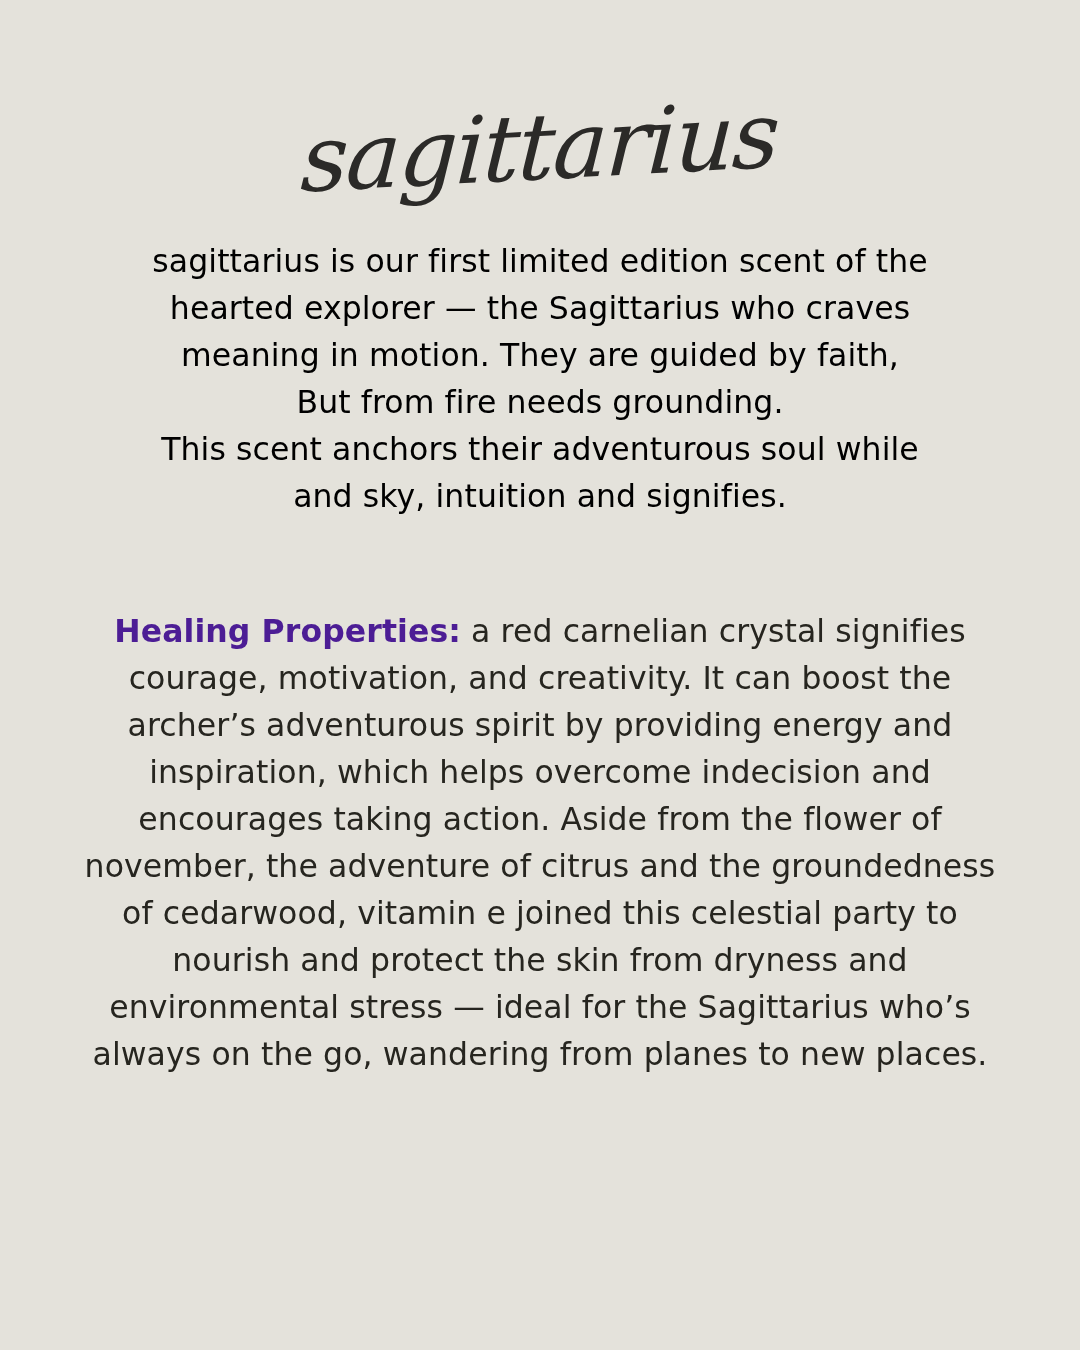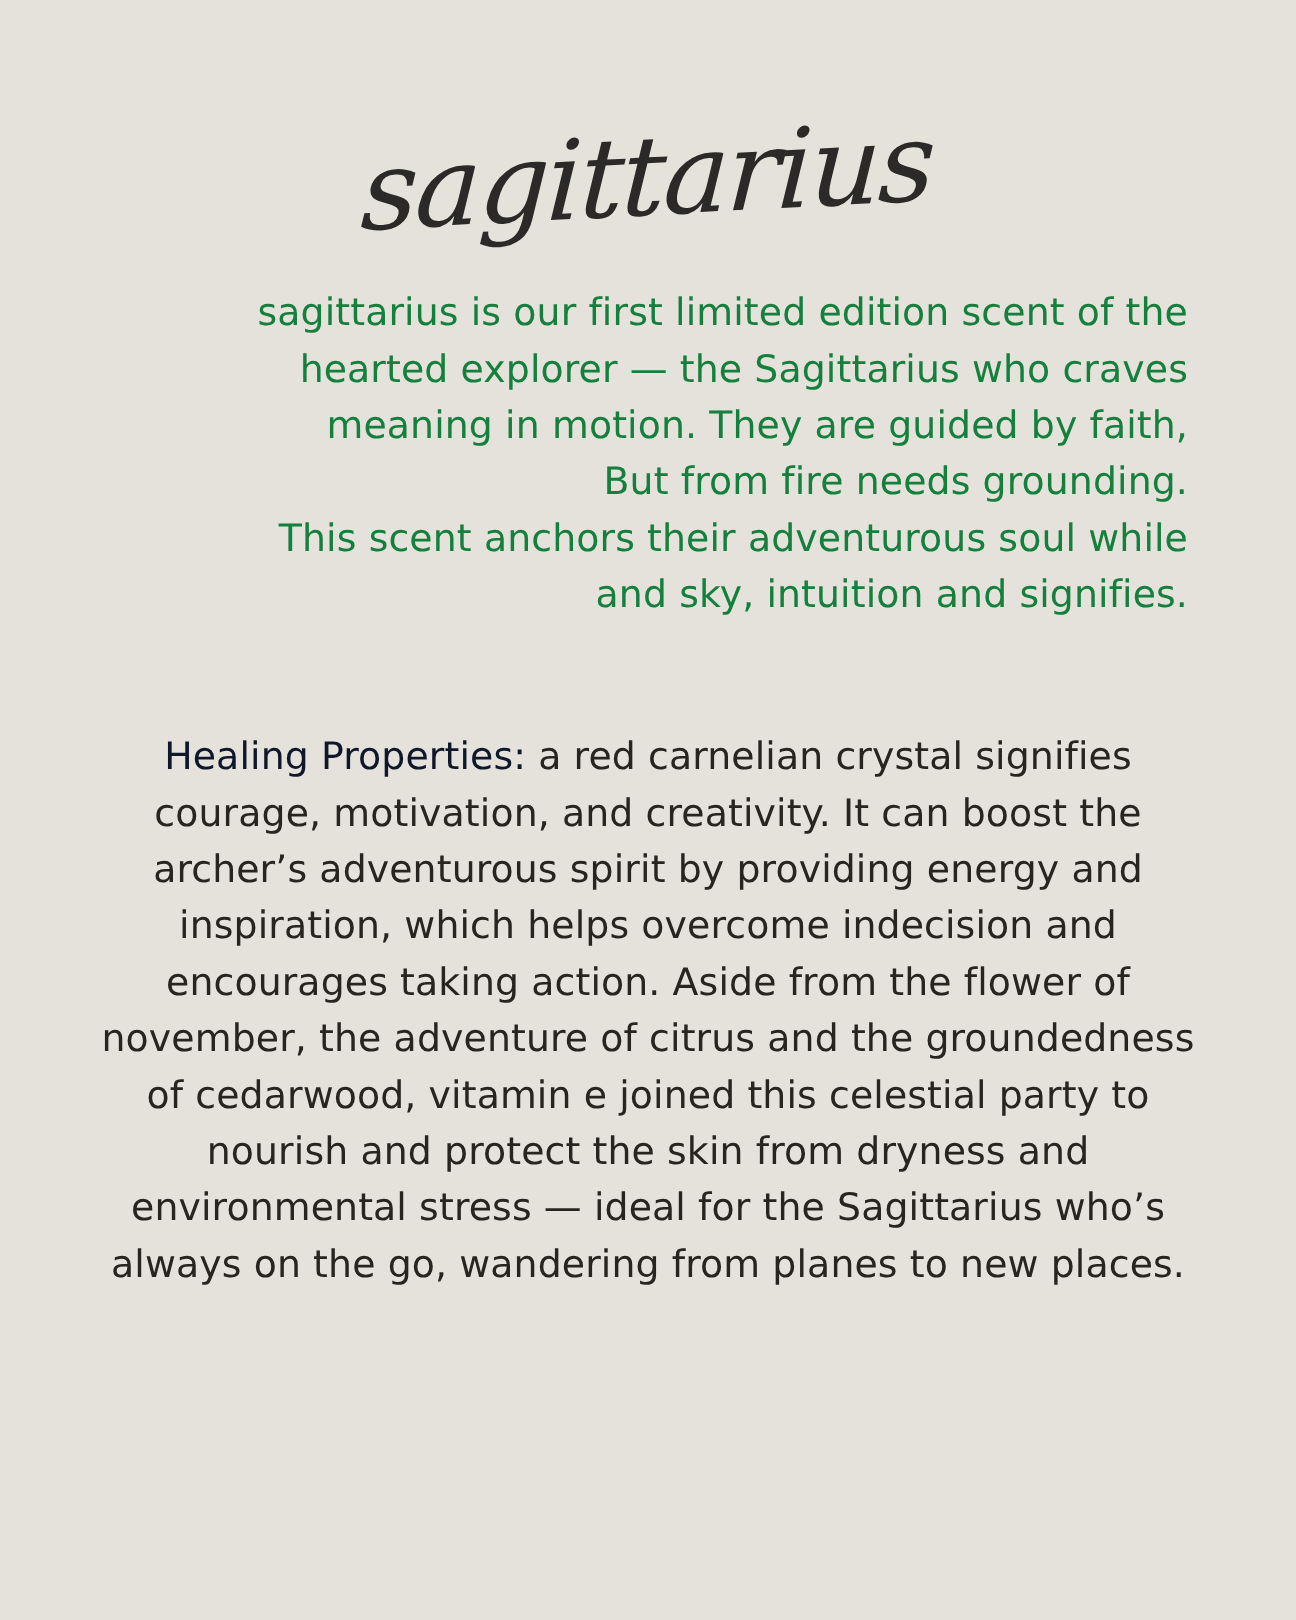--- a/index.html
+++ b/index.html
@@ -40,22 +40,22 @@
     line-height: 1;
     color: #2b2a28;
     letter-spacing: -2px;
     transform: rotate(-3deg) skewX(-6deg);
     white-space: nowrap;
   }
 
   
   .body-block {
     width: 900px;
-    text-align: right;
-    color: #15803d;
+    text-align: center;
+    color: #000000;
   }
   .intro {
     font-size: 31.5px;
     line-height: 47px;
     letter-spacing: 0.1px;
     font-weight: 400;
   }
   .intro p {
     margin: 0;
   }
@@ -65,22 +65,22 @@
   .healing {
     width: 920px;
     text-align: center;
     font-size: 31.5px;
     line-height: 47px;
     letter-spacing: 0.1px;
     color: #26251f;
     margin: 0 auto;
   }
   .healing-label {
-    font-weight: 400;
-    color: #0f172a;
+    font-weight: 700;
+    color: #4c1d95;
   }
 </style>
 </head>
 <body>
 
 <div class="page">
 
   <div class="heading-wrap">
     <div class="script-title">sagittarius</div>
   </div>

